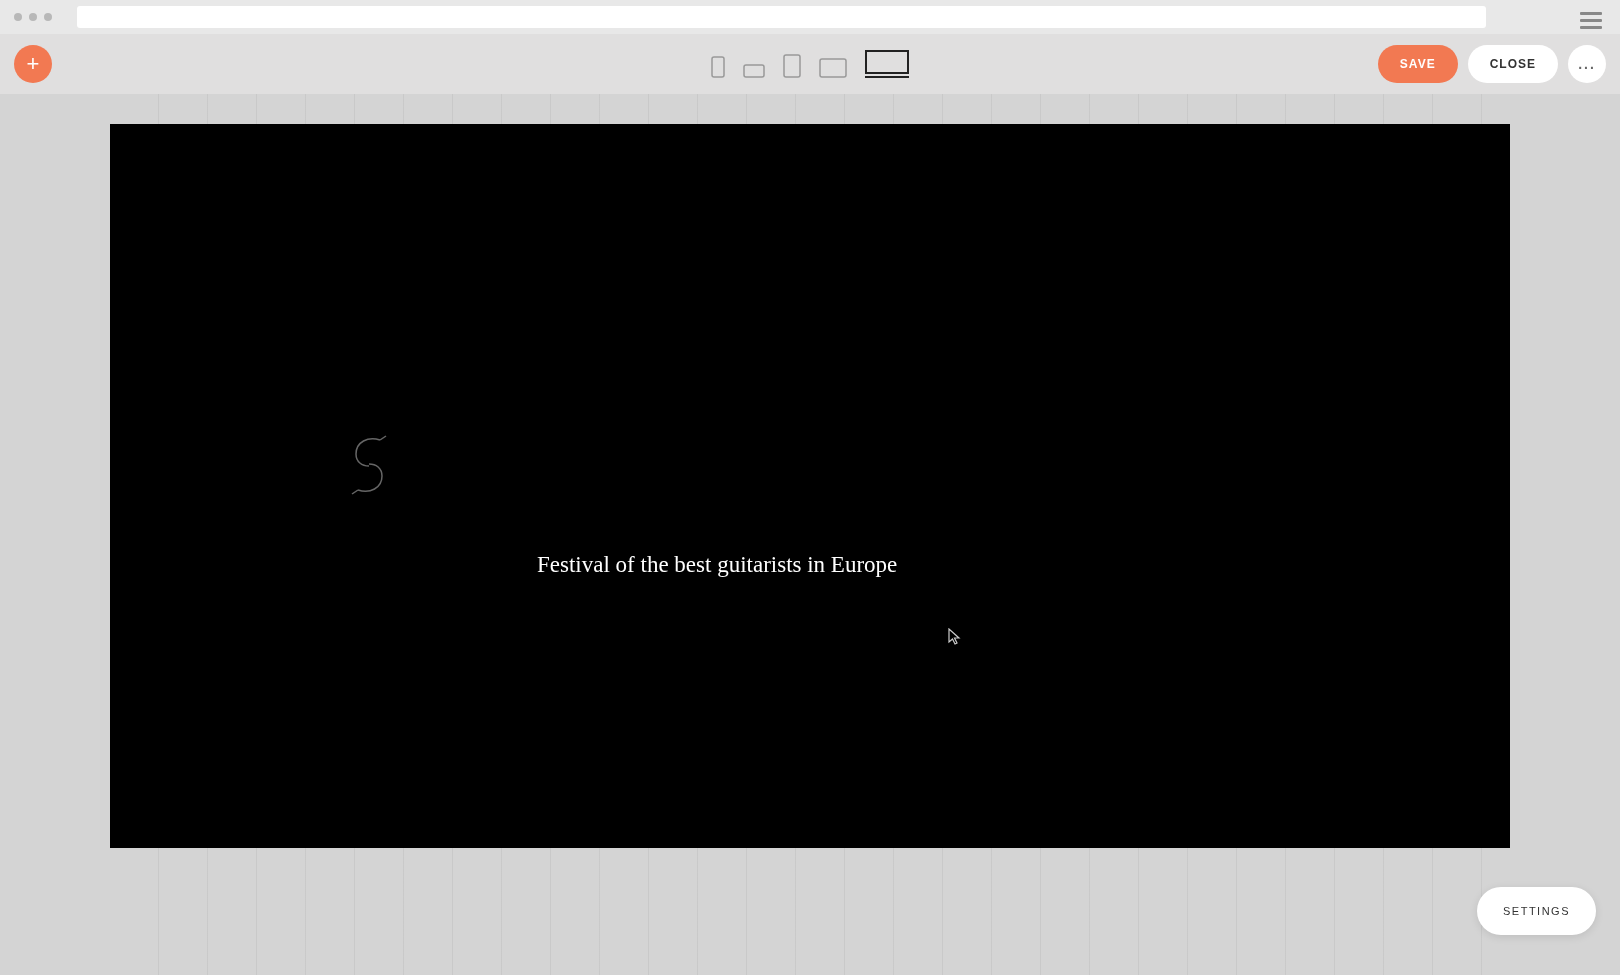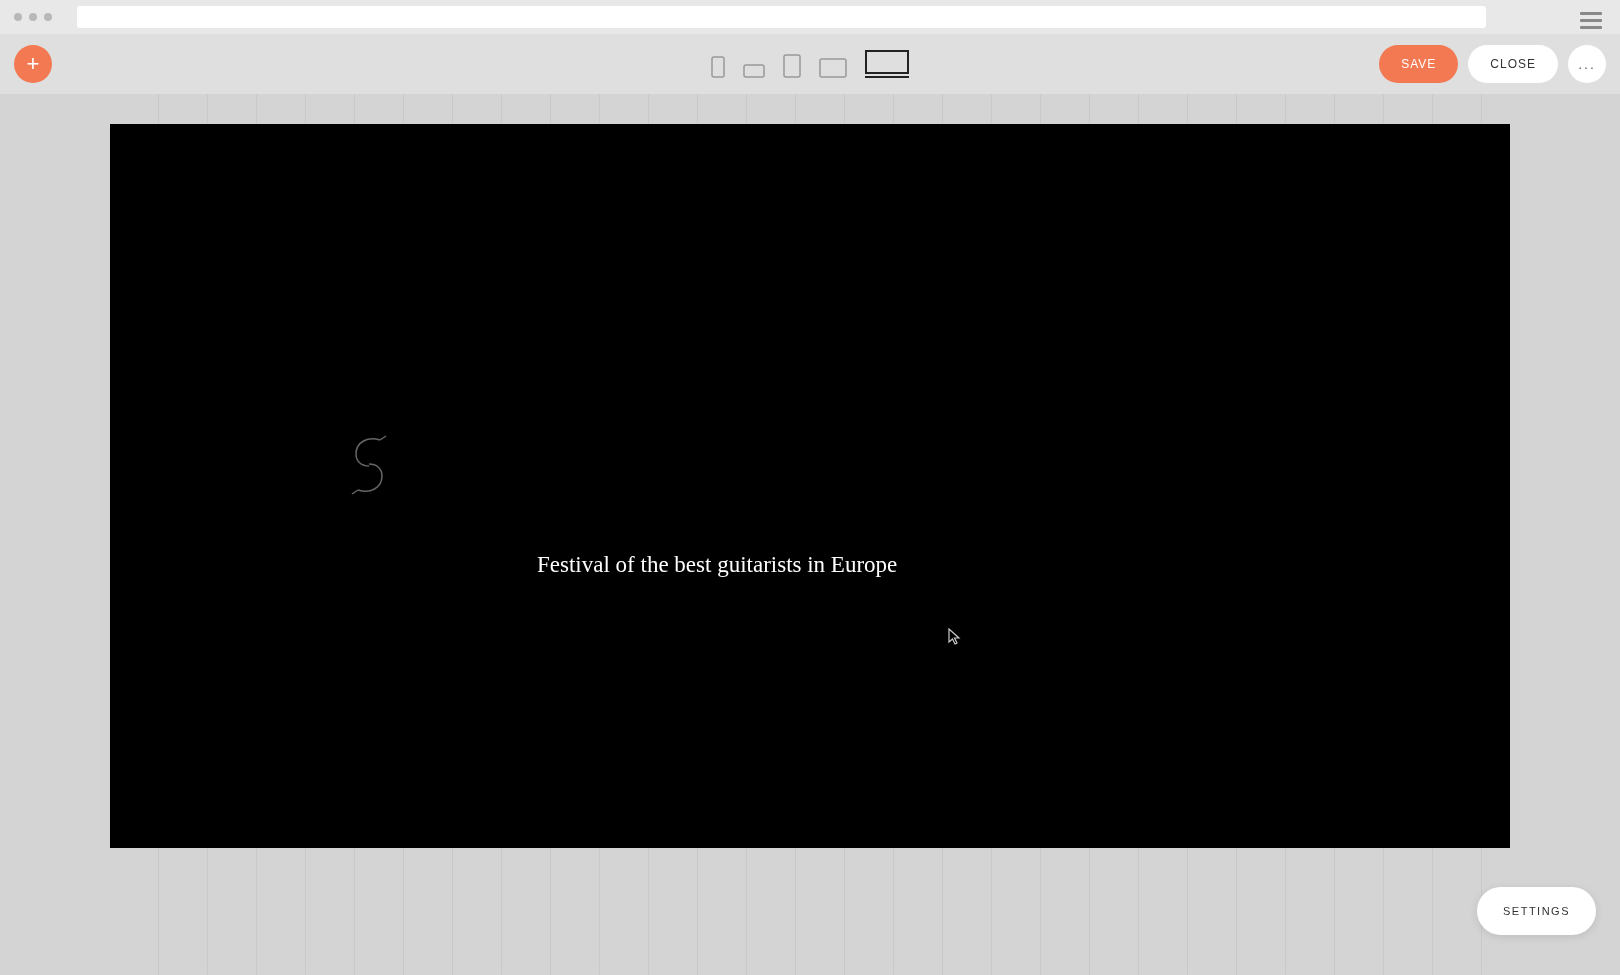--- a/index.html
+++ b/index.html
@@ -129,21 +129,21 @@
     .btn {
       height: 38px;
       border-radius: 19px;
       display: flex;
       align-items: center;
       justify-content: center;
       padding: 0 22px;
       font-size: 12px;
       letter-spacing: 1px;
       cursor: pointer;
-      font-weight: 400;
+      font-weight: 700;
     }
     
     .btn-save {
       background: #f27952;
       color: #fff;
     }
     
     .btn-close {
       background: #fff;
       color: #333;

